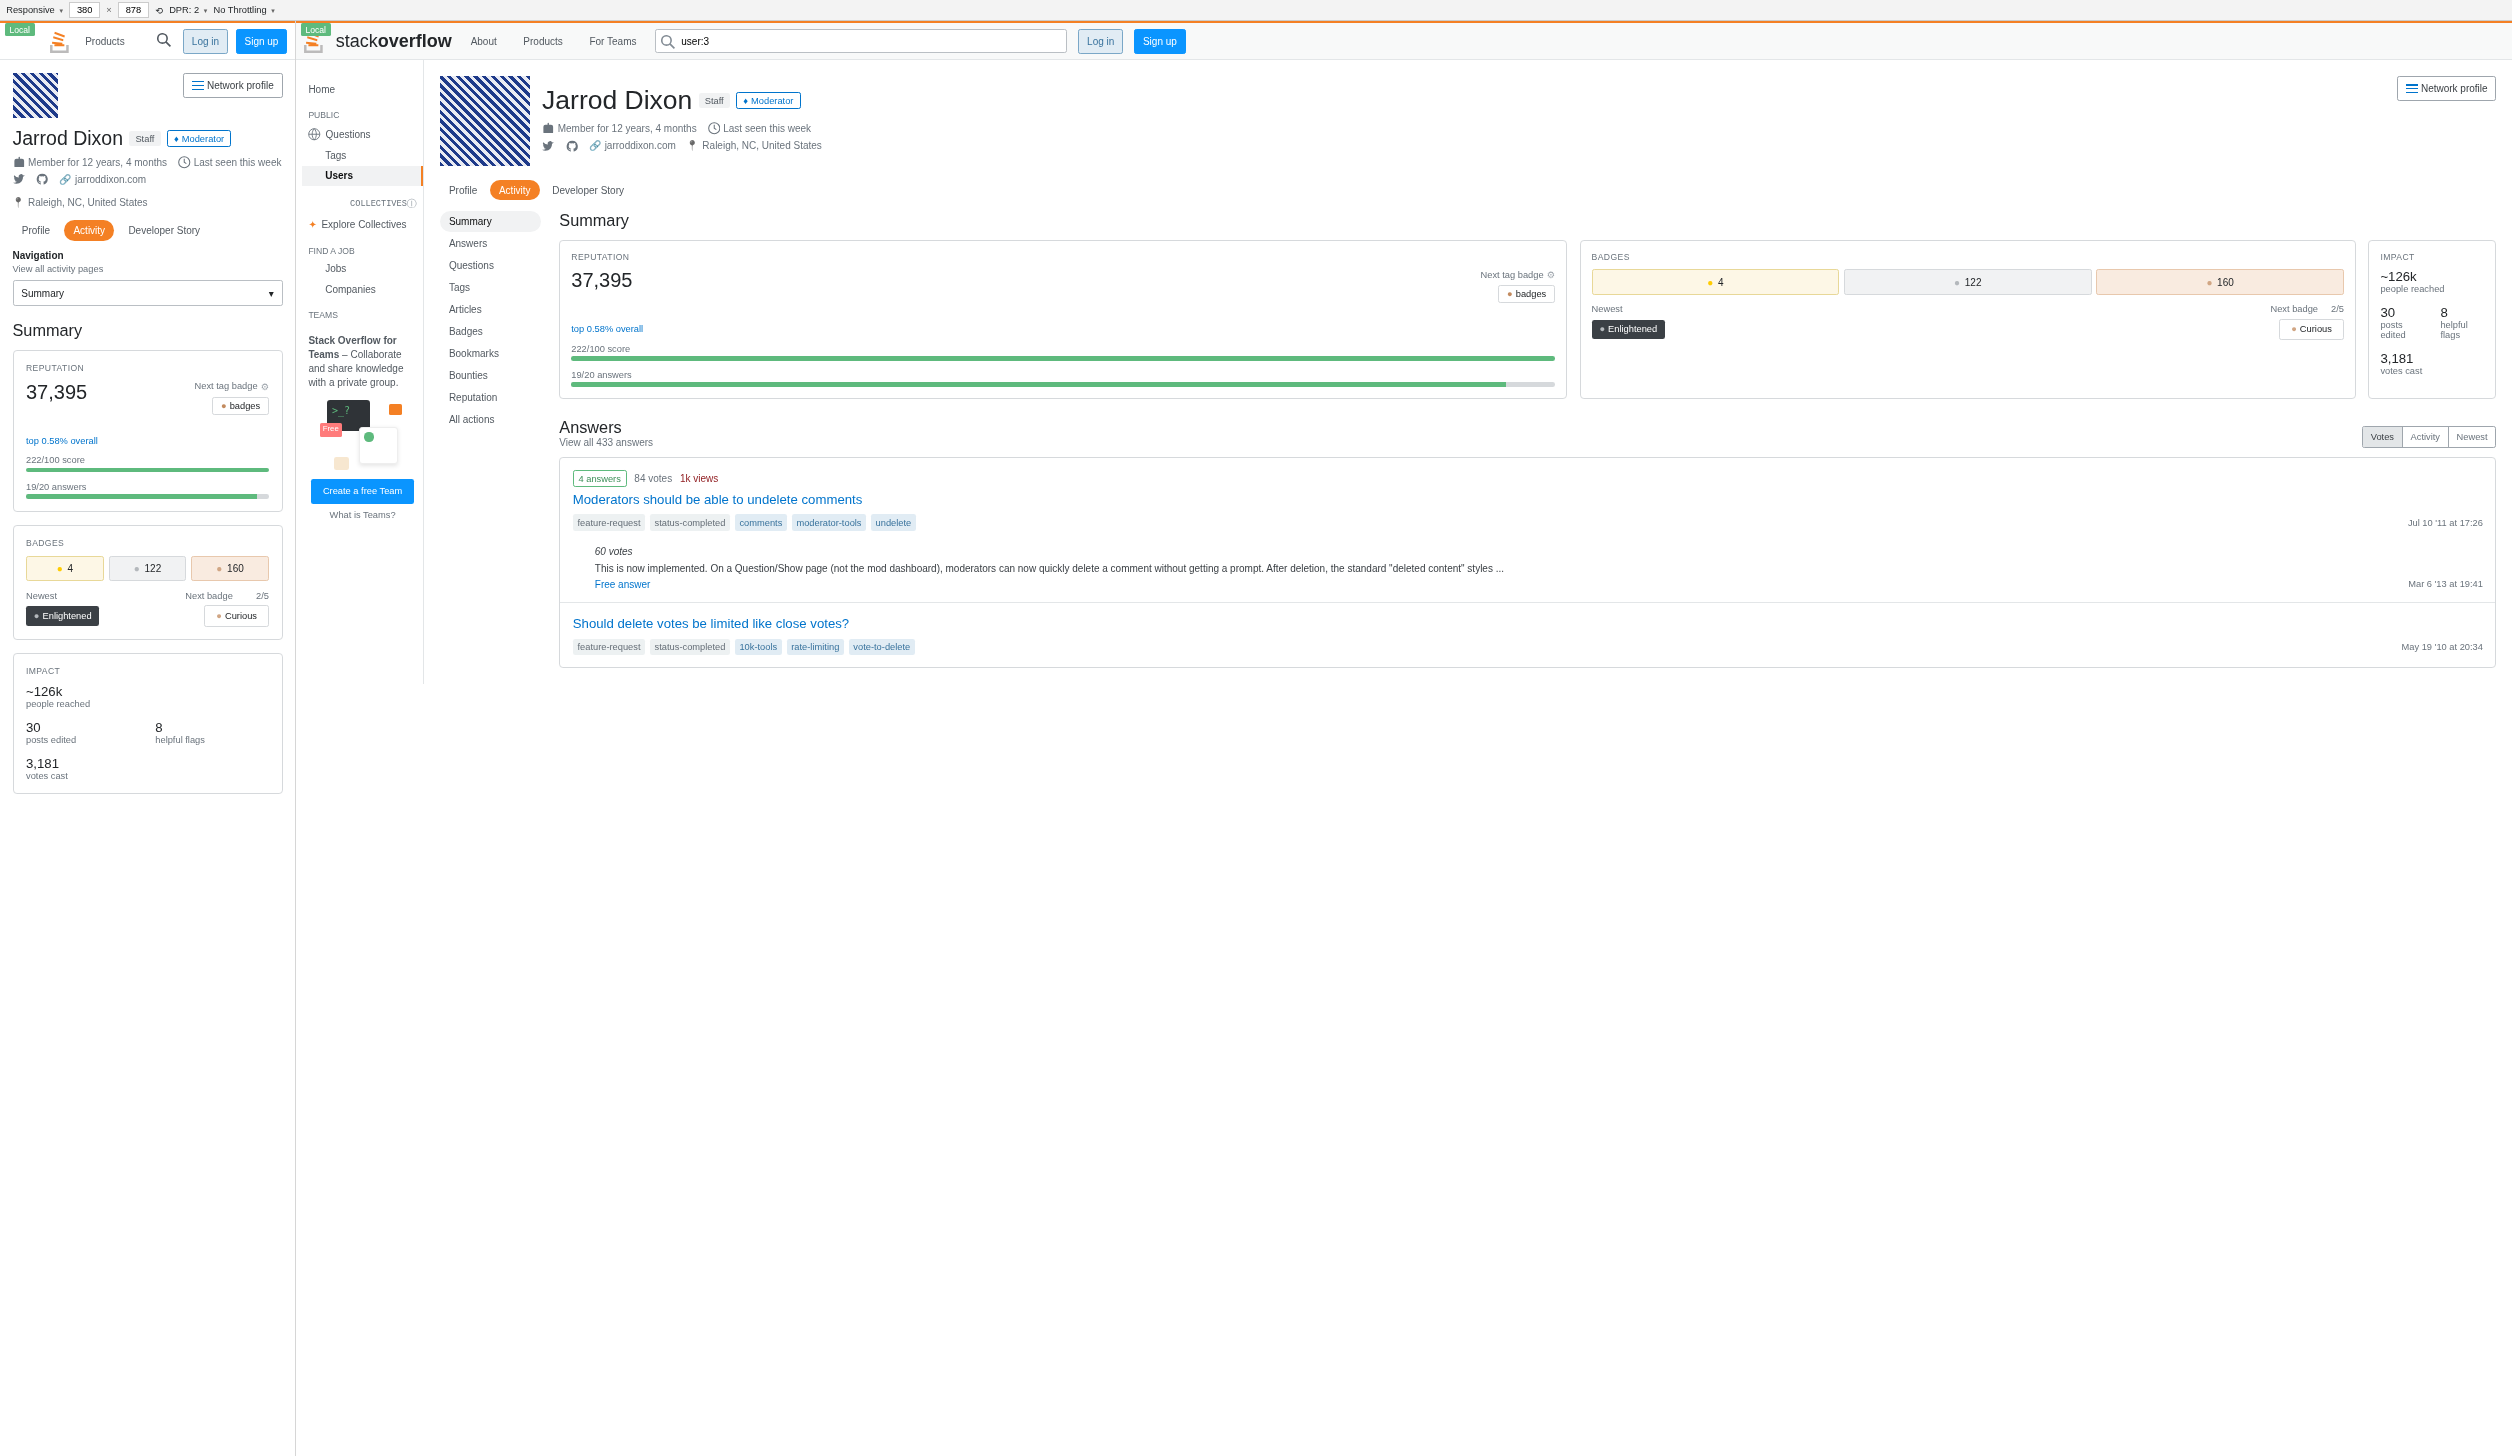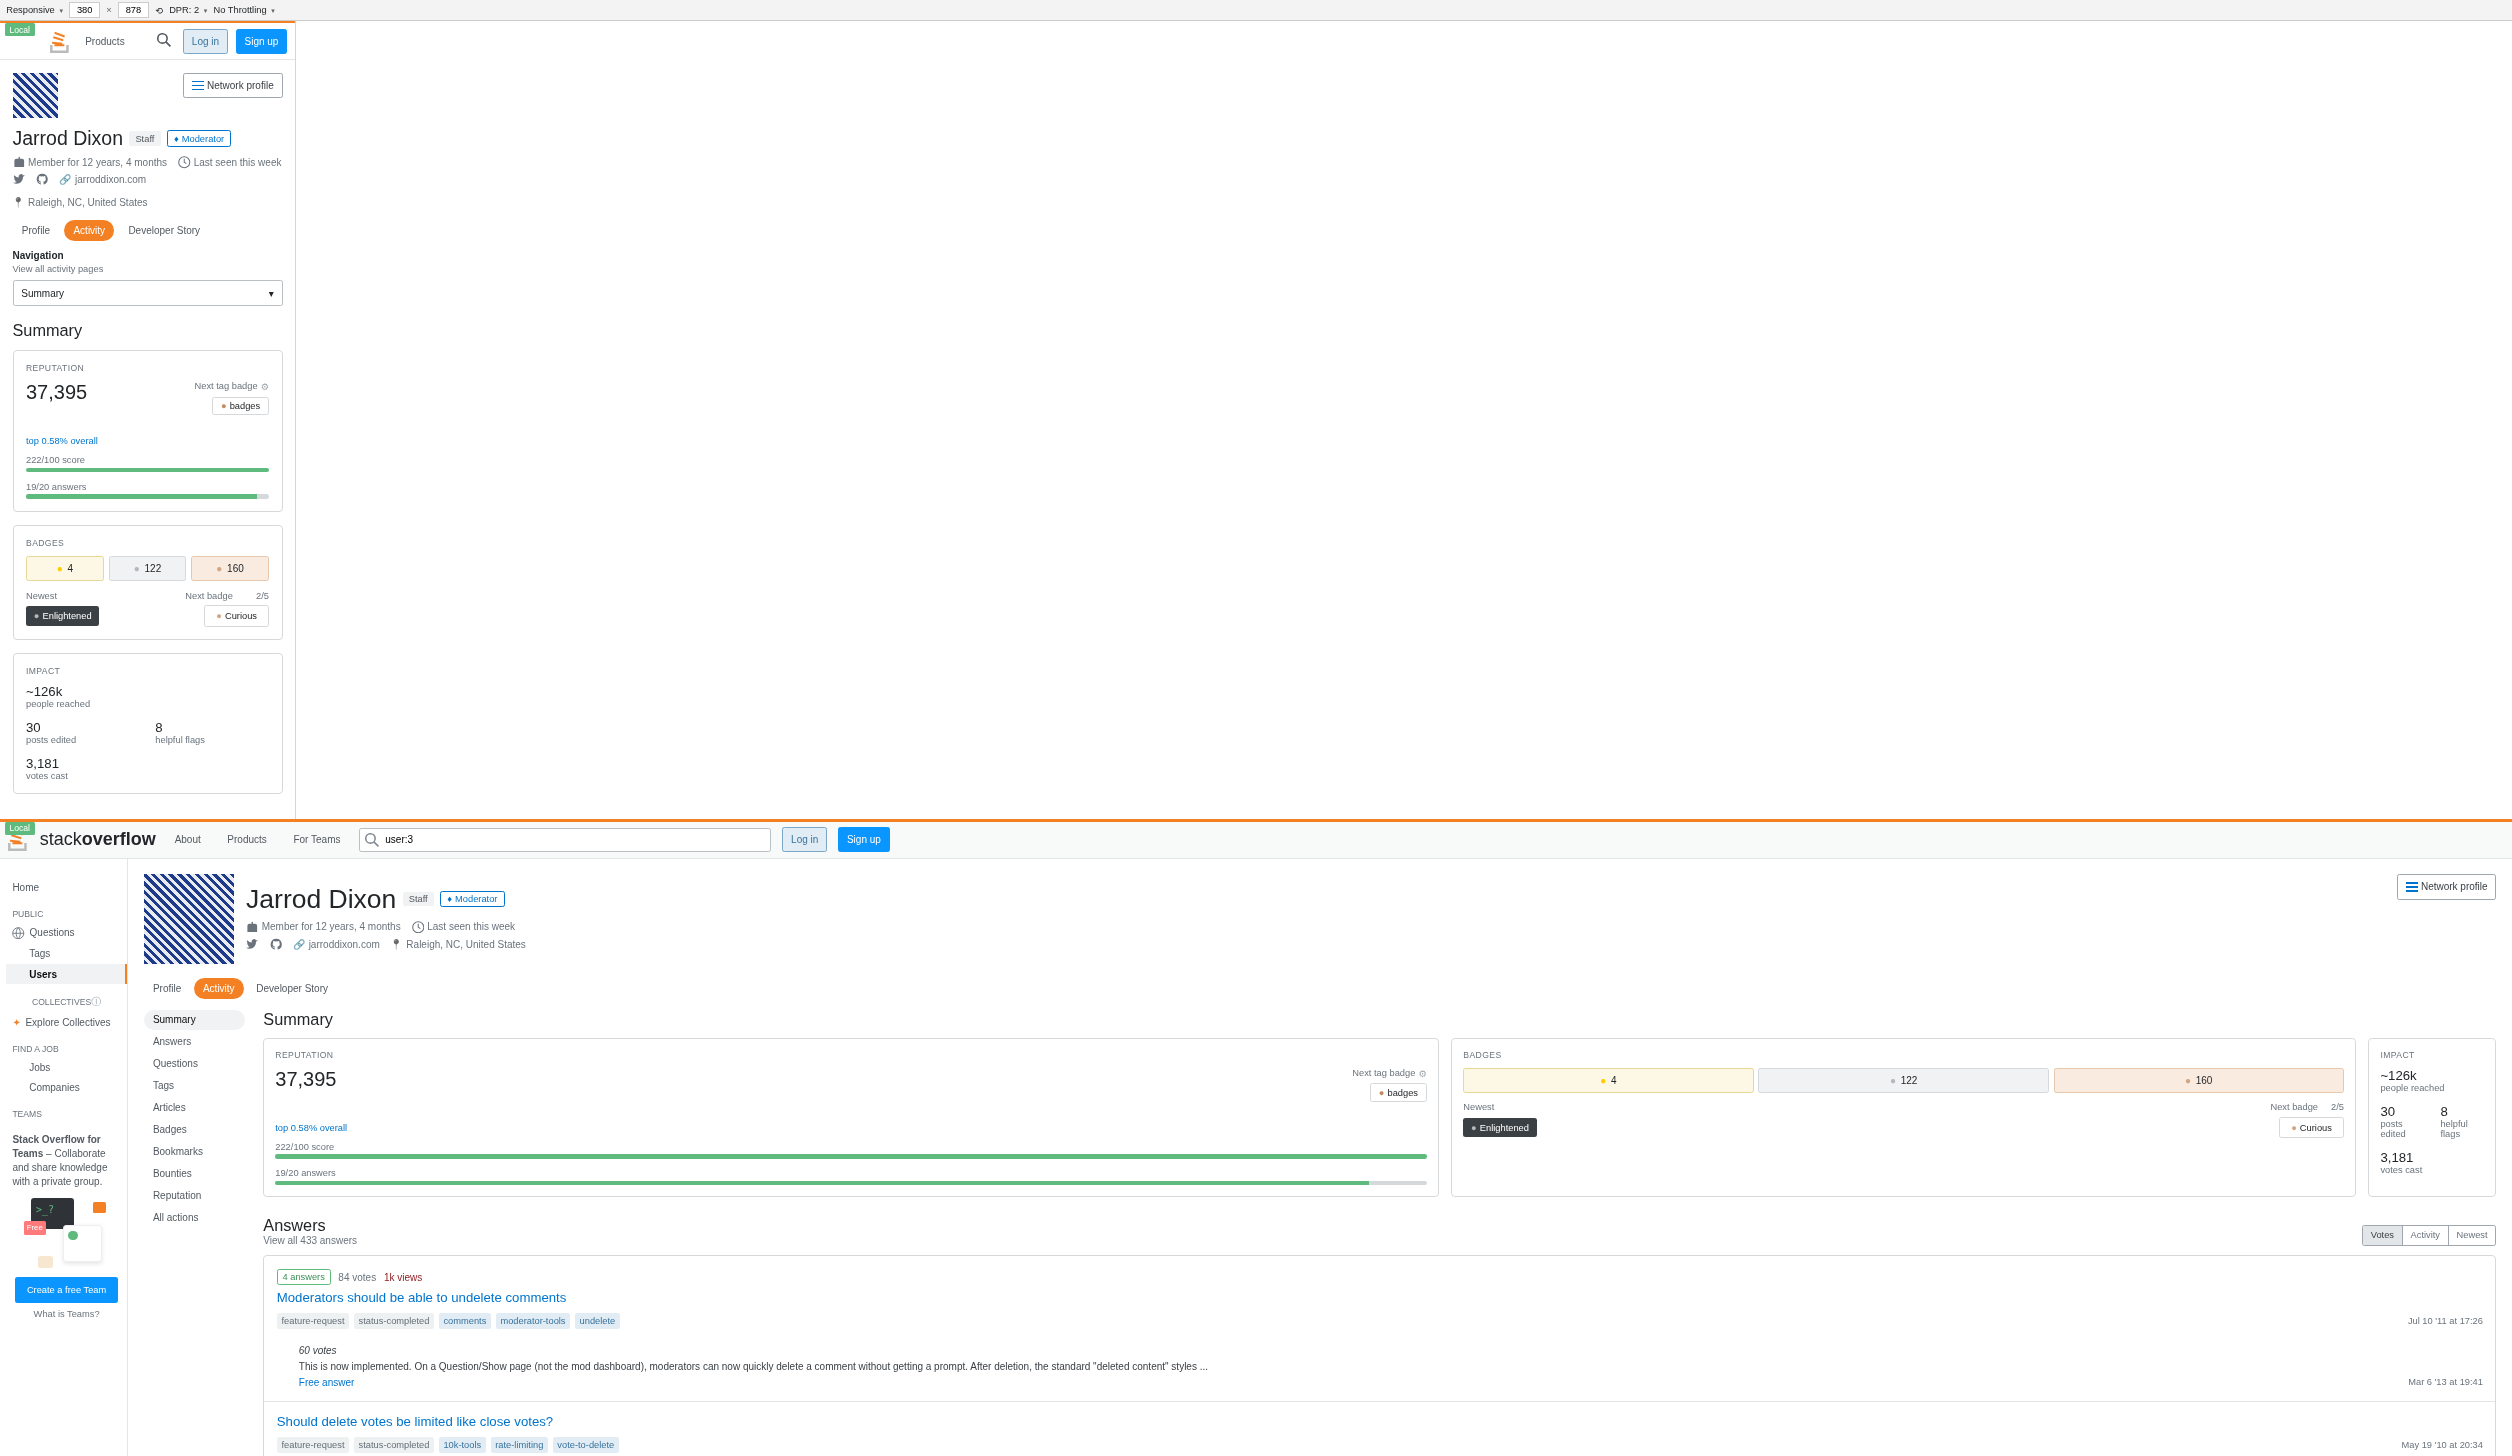--- a/index.html
+++ b/index.html
@@ -3,21 +3,21 @@
 <meta charset="utf-8">
 <style>
 * { box-sizing: border-box; margin: 0; padding: 0; }
 body { font-family: -apple-system, BlinkMacSystemFont, "Segoe UI", Helvetica, Arial, sans-serif; font-size: 10px; color: #232629; background: #fff; }
 .devtools-bar { height: 21px; background: #f3f3f3; border-bottom: 0.8px solid #ccc; display: flex; align-items: center; padding: 0 6.2px; gap: 6.2px; font-size: 9.3px; }
 .dt-select { display: flex; align-items: center; gap: 3.1px; cursor: pointer; }
 .dt-input { width: 31px; padding: 1.6px 3.1px; border: 0.8px solid #ccc; text-align: center; font-size: 9.3px; }
 .dt-x { color: #666; }
 .chevron::after { content: "▾"; font-size: 7px; margin-left: 1.6px; color: #666; }
 
-.main-row { display: flex; height: calc(100vh - 21px); position: relative; flex-direction: column; }
+.main-row { display: flex; height: calc(100vh - 21px); position: relative; }
 .mobile-pane { width: 296px; border-right: 0.8px solid #d6d6d6; overflow-y: auto; position: relative; background: #fff; }
 .desktop-pane { flex: 1; overflow-y: auto; position: relative; }
 
 .orange-top { height: 2.3px; background: #f48024; }
 .local-badge { position: absolute; top: 2.3px; left: 4.7px; background: #5eba7d; color: #fff; padding: 1.6px 4.7px; font-size: 8.6px; border-radius: 1.6px; z-index: 10; }
 
 
 .m-header { height: 37px; border-bottom: 0.8px solid #e3e6e8; display: flex; align-items: center; padding: 0 7.8px; gap: 7.8px; position: relative; }
 .m-nav-link { color: #525960; font-size: 10px; padding: 4.7px 7.8px; cursor: pointer; }
 .m-spacer { flex: 1; }
@@ -94,21 +94,21 @@
 .d-search { flex: 1; max-width: 412px; position: relative; }
 .d-search input { width: 100%; padding: 5.4px 7px 5.4px 25px; border: 0.8px solid #babfc4; border-radius: 2.3px; font-size: 10px; }
 .d-search svg { position: absolute; left: 6.2px; top: 5.4px; width: 14px; height: 14px; fill: #838c95; }
 
 .d-body { display: flex; }
 .d-sidebar { width: 128px; padding: 18.7px 0 0 6.2px; font-size: 10px; border-right: 0.8px solid #e3e6e8; }
 .sb-item { padding: 4.7px 6.2px; color: #525960; cursor: pointer; display: flex; align-items: center; gap: 4.7px; }
 .sb-section { text-transform: uppercase; font-size: 8.6px; color: #6a737c; padding: 11px 6.2px 3.1px; }
 .sb-indent { padding-left: 23px; }
 .sb-active { background: #f1f2f3; border-right: 2.3px solid #f48024; font-weight: bold; color: #0c0d0e; }
-.sb-collectives { display: flex; justify-content: center; align-items: center; padding-right: 6.2px; }
+.sb-collectives { display: flex; justify-content: flex-end; align-items: center; padding-right: 6.2px; font-family: Liberation Mono, monospace; }
 .info-circle::after { content: "ⓘ"; color: #9fa6ad; font-size: 10px; }
 .star-burst::before { content: "✦"; color: #f48024; }
 .sb-teams-box { padding: 11px 6.2px 6.2px; font-size: 10px; color: #525960; line-height: 1.4; }
 .teams-illus { margin: 9.3px auto; width: 86px; height: 70px; position: relative; }
 .illus-dark { position: absolute; top: 0; left: 7.8px; width: 43px; height: 31px; background: #2f3337; border-radius: 3.1px; }
 .illus-dark::after { content: ">_?"; color: #5eba7d; font-family: monospace; padding: 4.7px; display: block; font-size: 10px; }
 .illus-orange { position: absolute; top: 3.9px; right: 3.9px; width: 12.5px; height: 11px; background: #f48024; border-radius: 1.6px; }
 .illus-badge-free { position: absolute; top: 23px; left: 0; background: #ff7b7b; color: #fff; font-size: 7.8px; padding: 1.6px 3.1px; border-radius: 1.6px; }
 .illus-card { position: absolute; top: 27px; right: 7.8px; width: 39px; height: 37px; background: #fff; border: 0.8px solid #eee; border-radius: 3.1px; box-shadow: 0 1.6px 4.7px rgba(0,0,0,0.1); }
 .illus-card::before { content:""; position: absolute; top: 4.7px; left: 4.7px; width: 9.3px; height: 9.3px; border-radius: 50%; background: #5eba7d; }

